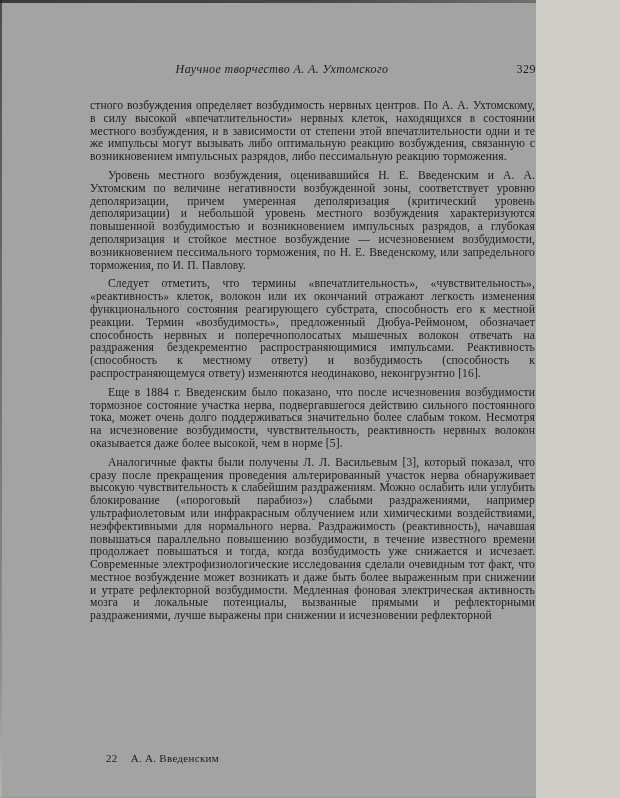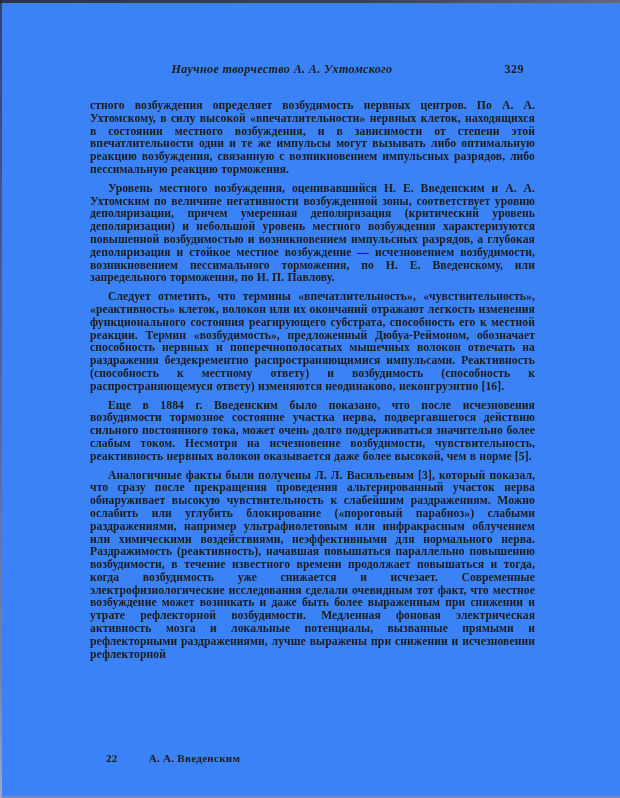--- a/index.html
+++ b/index.html
@@ -3,27 +3,26 @@
 <meta charset="utf-8">
 <style>
   html, body {
     margin: 0;
     padding: 0;
     background: #cfcdc8;
     font-family: "Liberation Serif", serif;
   }
   .page {
     position: relative;
-    width: 620px;
+    width: 536px;
     height: 798px;
-    background: #3b82f6;
+    background: #a3a3a3;
     box-sizing: border-box;
     overflow: hidden;
     color: #1c1b19;
-    font-weight: bold;
   }
   
   .edge-top {
     position: absolute; top: 0; left: 0; width: 100%; height: 3px;
     background: linear-gradient(to right, #2a2824 0%, #3a3833 60%, #6a675f 100%);
     opacity: 0.85;
   }
   .edge-left {
     position: absolute; top: 0; left: 0; width: 2px; height: 100%;
     background: linear-gradient(to bottom, #2a2824, #8a867c 85%, #bfbcb2);
@@ -45,21 +44,21 @@
   .running-title {
     position: absolute;
     left: 0; right: 60px;
     text-align: center;
     font-style: italic;
     letter-spacing: 0.4px;
     white-space: nowrap;
   }
   .page-number {
     position: absolute;
-    right: 16px;
+    right: 4px;
     top: 0;
     font-style: normal;
     letter-spacing: 0.5px;
   }
   .textblock {
     position: absolute;
     top: 94px;
     left: 84px;
     width: 457px;
     font-size: 11.6px;
@@ -76,21 +75,21 @@
     text-indent: 0;
   }
   .footer {
     position: absolute;
     top: 752px;
     left: 106px;
     font-size: 11px;
     letter-spacing: 0.3px;
   }
   .footer .sig {
-    margin-right: 28px;
+    margin-right: 10px;
   }
 </style>
 </head>
 <body>
 
 <div class="page">
 
   <div class="edge-top"></div>
   <div class="edge-left"></div>
   <div class="edge-bottom"></div>

